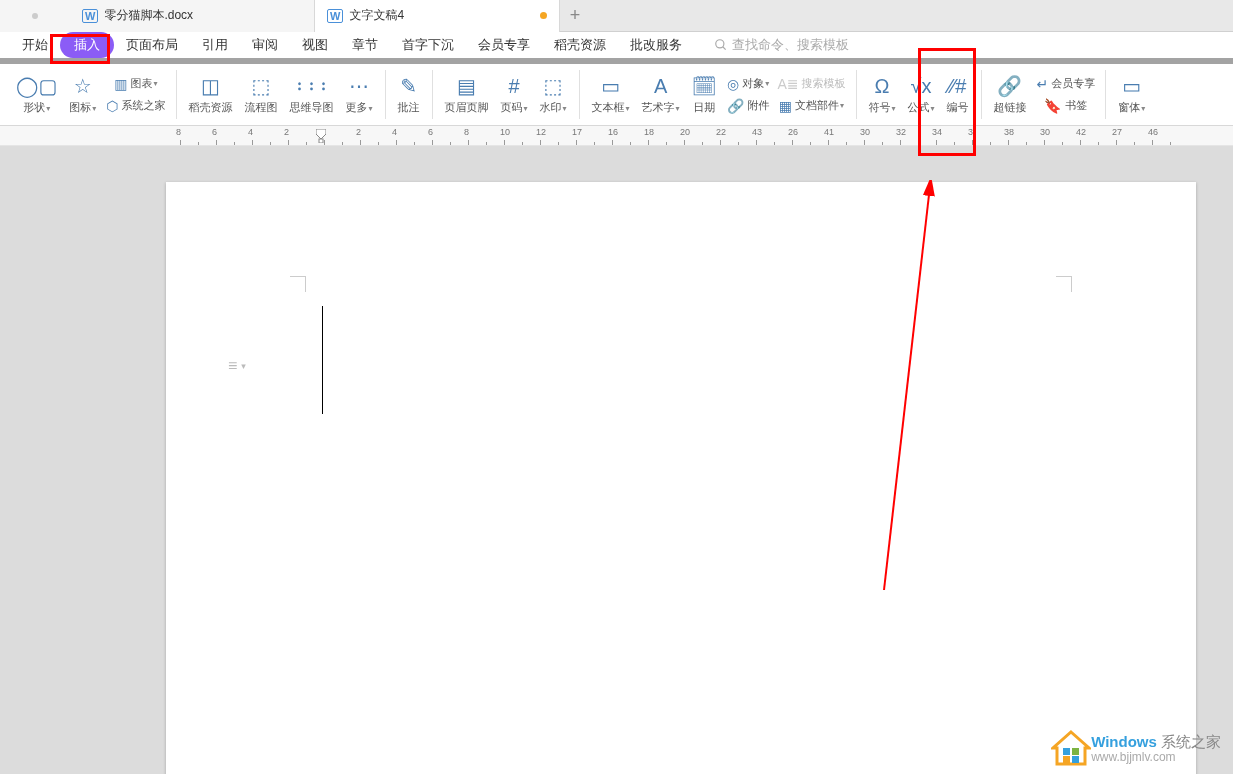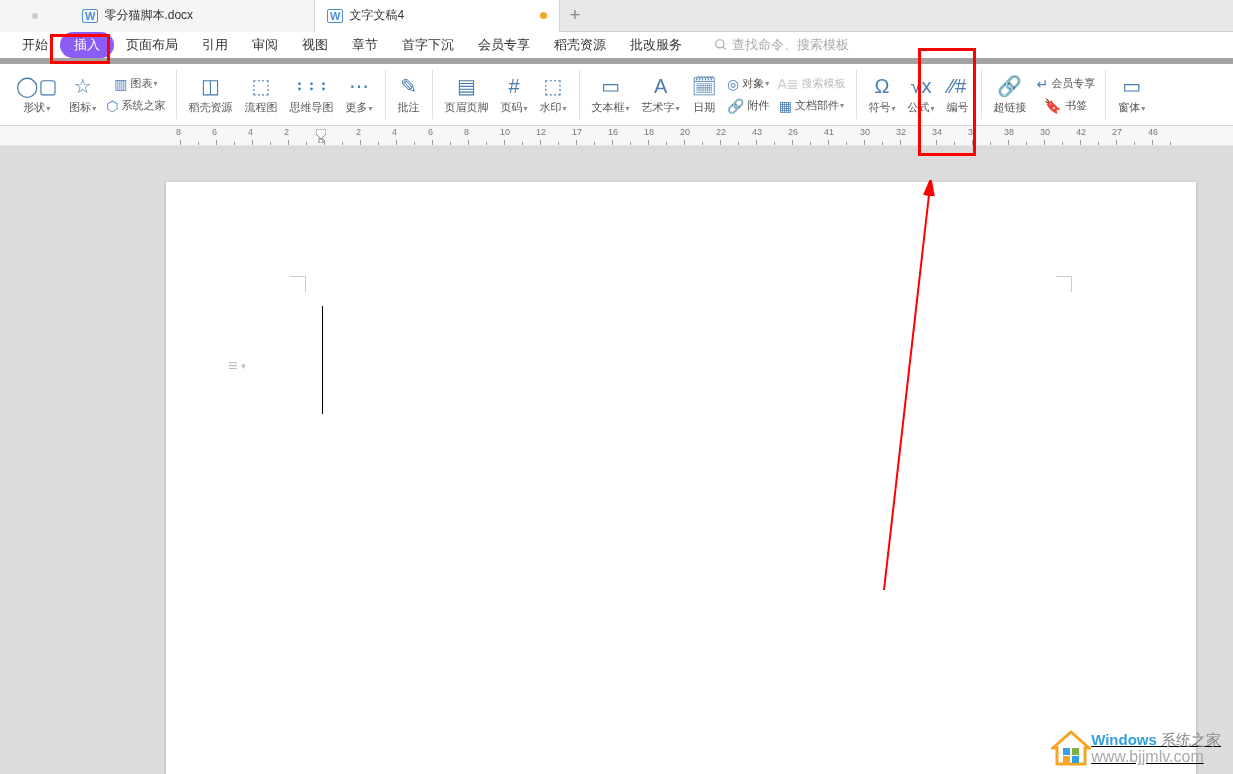--- a/index.html
+++ b/index.html
@@ -53,27 +53,27 @@
 .page .margin-tl { position:absolute; left:124px; top:94px; width:16px; height:16px; border-left:1px solid #ccc; border-bottom:1px solid #ccc; transform: rotate(180deg); }
 .page .margin-tr { position:absolute; right:124px; top:94px; width:16px; height:16px; border-right:1px solid #ccc; border-bottom:1px solid #ccc; transform: scaleY(-1); }
 .page .cursor { position:absolute; left:156px; top:124px; width:1px; height:108px; background:#000; }
 .float-tool { position:absolute; left:62px; top:175px; color:#bbb; font-size:16px; display:flex; align-items:center; gap:4px; }
 .float-tool .dd2 { font-size:9px; }
 
 
 .red-arrow { position: absolute; z-index: 99; pointer-events: none; }
 
 
-.watermark { position: absolute; right: 12px; bottom: 6px; display: flex; align-items: center; gap: 0; z-index: 200; text-decoration: underline; }
+.watermark { position: absolute; right: 12px; bottom: 6px; display: flex; align-items: center; gap: 0; z-index: 200; }
 .wm-logo { width: 40px; height: 38px; position: relative; }
 .wm-text { display:flex; flex-direction:column; align-items:flex-start; line-height:1.1; }
 .wm-text .t1 { font-size: 15px; color: #35a0de; font-weight: 500; }
 .wm-text .t1 b { color: #35a0de; }
 .wm-text .t1 span.gray { color: #888; }
-.wm-text .t2 { font-size: 16px; color: #aaa; }
+.wm-text .t2 { font-size: 12px; color: #aaa; }
 
 svg { display: block; }
 </style>
 </head>
 <body>
 
 <div class="tab-bar">
   <div class="tab-spacer">
       <span class="dot"></span>
     </div>

